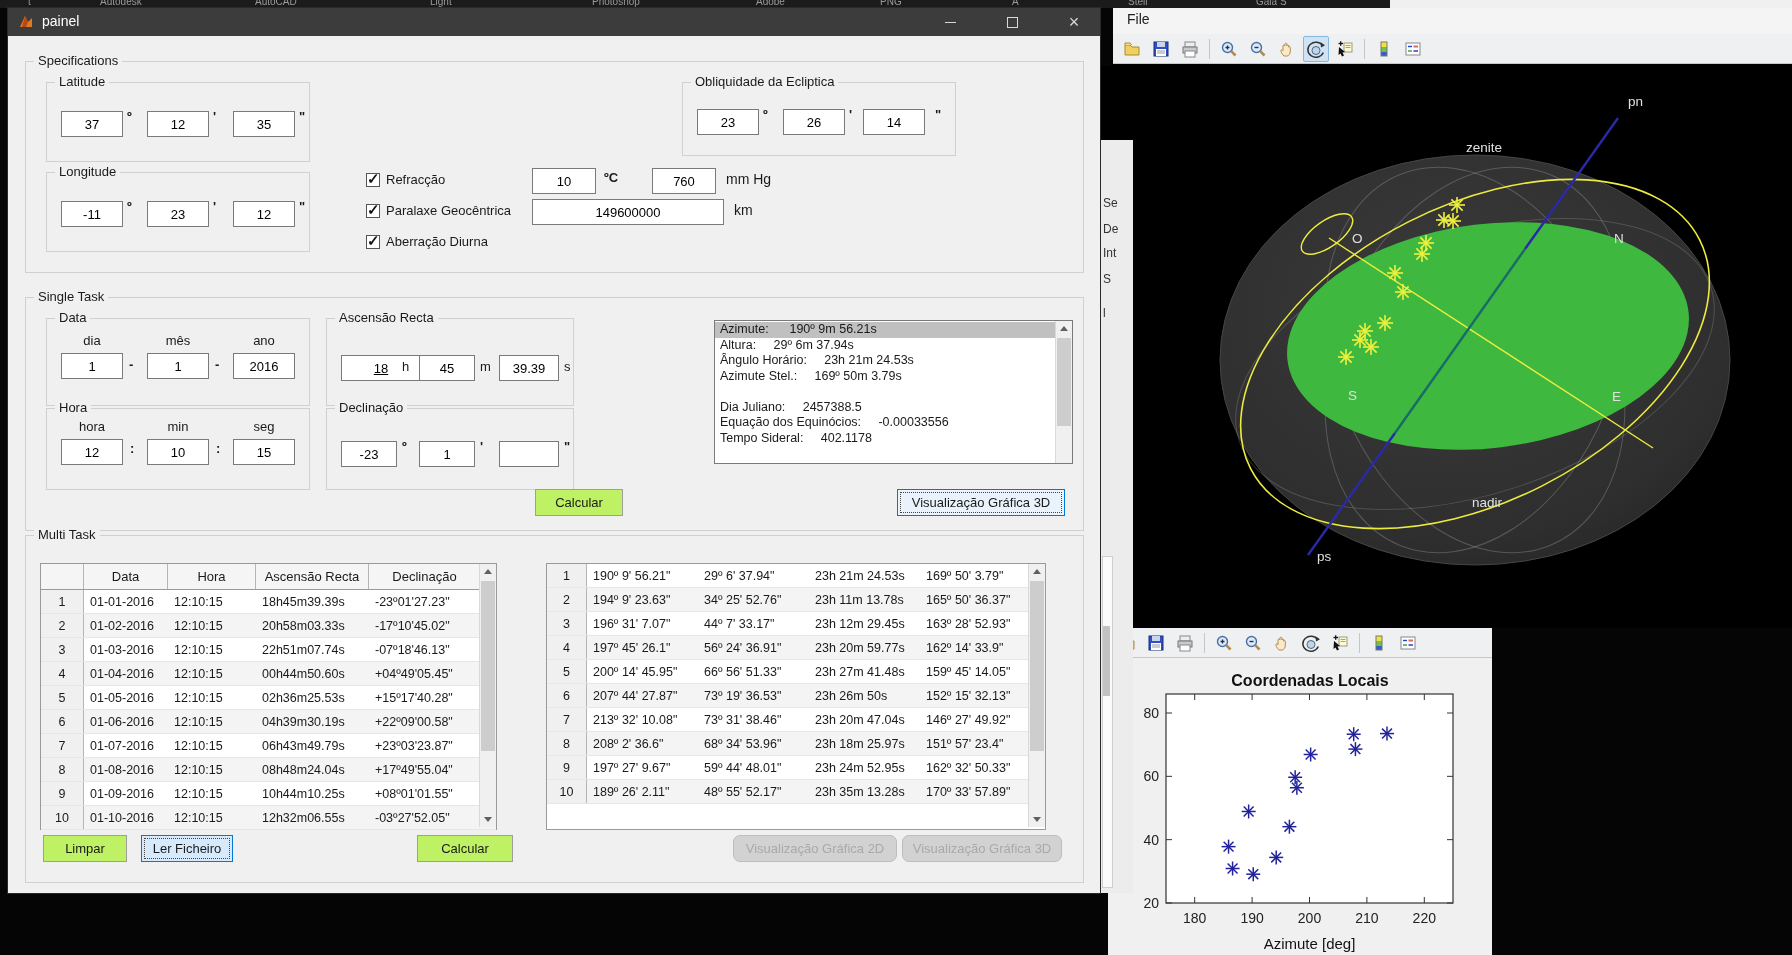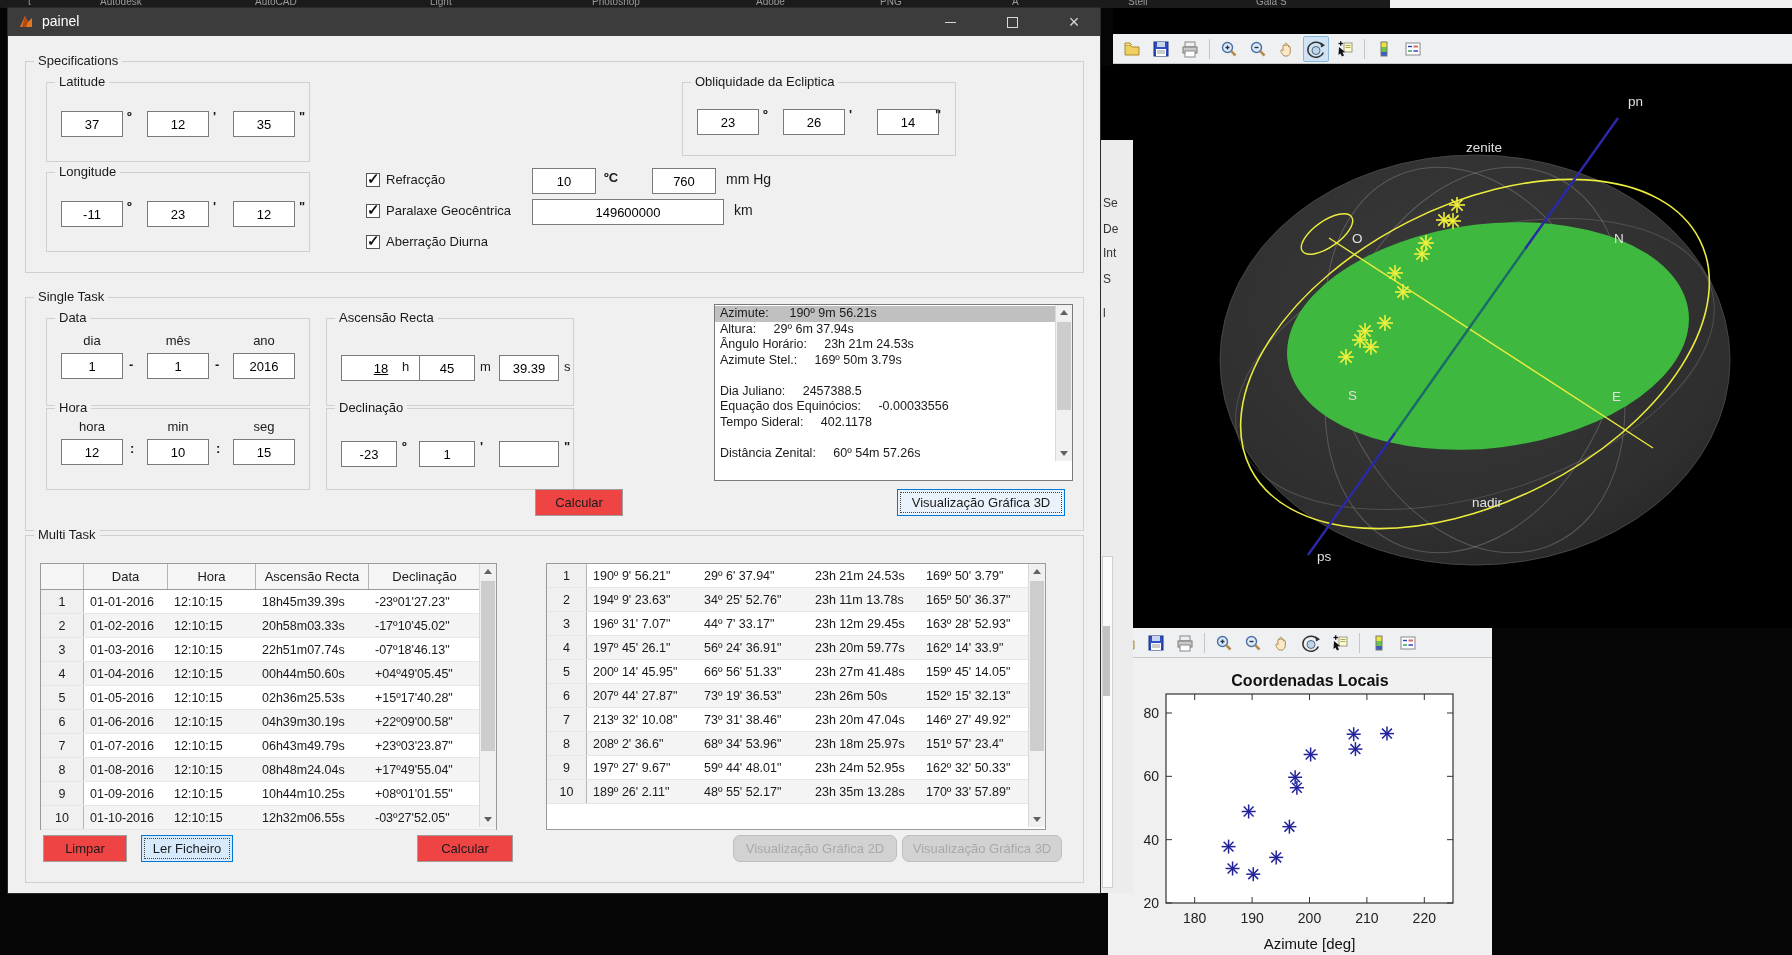--- a/index.html
+++ b/index.html
@@ -47,27 +47,27 @@
   .sub{position:absolute;font-size:13px;text-align:center;}
   .fld{position:absolute;background:#fff;border:1px solid #7a7a7a;text-align:center;
        font-family:"Liberation Sans",sans-serif;font-size:13px;padding:0;box-sizing:border-box;}
   .unit{position:absolute;font-size:13px;font-weight:bold;}
   .cb{position:absolute;width:14px;height:14px;background:#fff;border:1px solid #555;box-sizing:border-box;}
   .cb.checked::after{content:"\2713";position:absolute;left:0;top:-4px;font-size:15px;font-weight:bold;color:#111;}
   .dd{position:absolute;background:#fff;border:1px solid #8a8a8a;box-sizing:border-box;}
   .dd .ddtxt{position:absolute;left:6px;top:4px;font-size:13px;}
   .dd .ddbtn{position:absolute;right:0;top:0;width:22px;height:100%;background:#f2f2f2;border-left:1px solid #c8c8c8;}
   .dd .ddbtn::after{content:"";position:absolute;left:6px;top:10px;border-left:5px solid transparent;border-right:5px solid transparent;border-top:5px solid #555;}
-  .btn{position:absolute;display:flex;align-items:center;justify-content:center;background:#ef4444;
+  .btn{position:absolute;display:flex;align-items:center;justify-content:center;background:#bef264;
        border:1px solid #9e9e9e;font-size:13px;box-sizing:border-box;white-space:nowrap;}
   .btn.focusblue{background:#d7eafc;border:1px solid #0078d7;outline:1px dotted #444;outline-offset:-4px;}
   .btn.focuswhite{background:#eaf3fb;border:1px solid #0078d7;outline:1px dotted #444;outline-offset:-4px;}
   .btn.disabled{background:#d2d2d2;border-color:#bdbdbd;color:#a9a9a9;border-radius:7px;}
   
-  #results{position:absolute;left:706px;top:296px;width:359px;height:177px;background:#fff;border:1px solid #7a7a7a;box-sizing:border-box;overflow:hidden;}
+  #results{position:absolute;left:706px;top:312px;width:359px;height:144px;background:#fff;border:1px solid #7a7a7a;box-sizing:border-box;overflow:hidden;}
   #results .lines{position:absolute;left:0;top:1px;right:17px;}
   #results .rline{height:15.5px;font-size:12.5px;padding-left:5px;white-space:pre;overflow:hidden;}
   #results .rline.selected{background:#c0c0c0;}
   
   .vscroll{position:absolute;top:0;right:0;width:17px;background:#f0f0f0;border-left:1px solid #d9d9d9;box-sizing:border-box;}
   .sarrow{position:absolute;left:0;width:16px;height:16px;}
   .sarrow::after{content:"";position:absolute;left:4px;border-left:4px solid transparent;border-right:4px solid transparent;}
   .sarrow.up{top:0;}.sarrow.up::after{top:5px;border-bottom:5px solid #606060;}
   .sarrow.down{bottom:0;}.sarrow.down::after{bottom:5px;border-top:5px solid #606060;}
   .sthumb{position:absolute;left:1px;width:14px;background:#cdcdcd;}
@@ -96,20 +96,23 @@
       <span class="frag" style="left: 1012px;">A</span>
       <span class="frag" style="left: 1128px;">Stell</span>
       <span class="frag" style="left: 1256px;">Gaia S</span>
       <span class="frag" style="left: 1420px;">DSS</span>
       <span class="frag" style="left: 1520px;">RegiSt</span>
       <span class="frag" style="left: 1700px;">S</span>
     </div>
   <div id="topstrip-white"></div>
 
   <div id="fig3d">
+    <div class="menubar">
+      <span class="menu-item">File</span>
+    </div>
     <div class="ftoolbar" id="tb3d">
         <span class="ticon">
           <svg width="20" height="20" viewBox="0 0 20 20">
             <path d="M3 16V6h5l2 2h7v8z" fill="#f0d060" stroke="#a98b2d"></path>
             <path d="M3 6V4h5l1.5 2" fill="#f7e18c" stroke="#a98b2d"></path>
           </svg>
         </span>
         <span class="ticon">
           <svg width="20" height="20" viewBox="0 0 20 20">
             <rect x="3" y="3" width="14" height="14" fill="#2f4fc4" stroke="#1b2f7a"></rect>
@@ -524,21 +527,21 @@
       <span class="unit" style="left:166px;top:26px">'</span>
       <input class="fld" style="left: 186px; top: 28px; width: 62px; height: 26px;" readonly="" value="12">
       <span class="unit" style="left:252px;top:26px">"</span>
     </div>
     <div class="gbox" style="left:674px;top:74px;width:272px;height:72px">
       <span class="glabel">Obliquidade da Ecliptica</span>
       <input class="fld" style="left: 14px; top: 26px; width: 62px; height: 26px;" readonly="" value="23">
       <span class="unit" style="left:80px;top:24px">º</span>
       <input class="fld" style="left: 100px; top: 26px; width: 62px; height: 26px;" readonly="" value="26">
       <span class="unit" style="left:166px;top:24px">'</span>
-      <input class="fld" style="left: 194px; top: 26px; width: 62px; height: 26px;" readonly="" value="14">
+      <input class="fld" style="left: 180px; top: 26px; width: 62px; height: 26px;" readonly="" value="14">
       <span class="unit" style="left:252px;top:24px">"</span>
     </div>
     <span class="cb checked" style="left:358px;top:165px"></span>
     <span class="lbl" style="left:378px;top:164px">Refracção</span>
     <input class="fld" style="left: 524px; top: 160px; width: 64px; height: 26px;" readonly="" value="10">
     <span class="unit" style="left:596px;top:162px">ºC</span>
     <input class="fld" style="left: 644px; top: 160px; width: 64px; height: 26px;" readonly="" value="760">
     <span class="lbl" style="left:718px;top:163px;font-size:14px">mm Hg</span>
     <span class="cb checked" style="left:358px;top:196px"></span>
     <span class="lbl" style="left:378px;top:195px">Paralaxe Geocêntrica</span>

